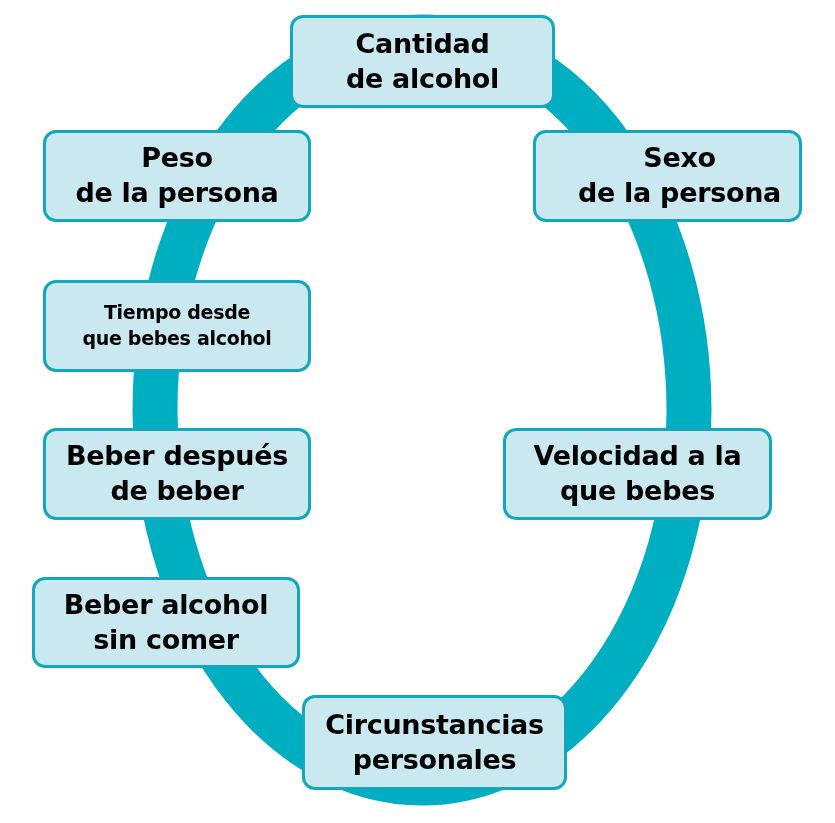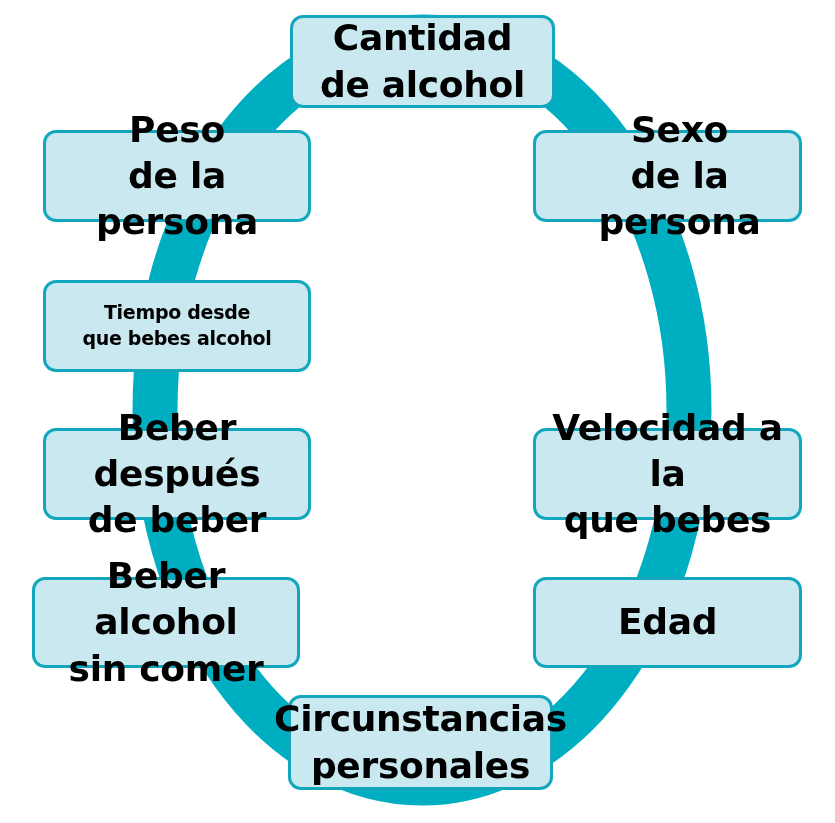--- a/index.html
+++ b/index.html
@@ -30,35 +30,35 @@
     border-radius: 13px;
     display: flex;
     align-items: center;
     justify-content: center;
     text-align: center;
   }
   .node .label {
     white-space: pre-line;
     font-weight: bold;
     color: var(--color-text, #000000);
-    font-size: 36px;
+    font-size: 27px;
     line-height: 1.28;
     letter-spacing: -0.3px;
   }
   .node.small .label {
     font-size: 19px;
     line-height: 1.35;
   }
   
   .n0 { left: 290px; top: 15px;  width: 265px; height: 93px; }  
   .n1 { left: 533px; top: 130px; width: 269px; height: 92px; padding-left: 24px; }  
   .n2 { left: 533px; top: 280px; width: 269px; height: 92px; }  
-  .n3 { left: 533px; top: 428px; width: 269px; height: 92px; }  
+  .n3 { left: 503px; top: 428px; width: 269px; height: 92px; }  
   .n4 { left: 533px; top: 577px; width: 269px; height: 91px; }  
-  .n5 { left: 288px; top: 695px; width: 265px; height: 95px; }  
+  .n5 { left: 302px; top: 695px; width: 265px; height: 95px; }  
   .n6 { left: 32px;  top: 577px; width: 268px; height: 91px; }  
   .n7 { left: 43px;  top: 428px; width: 268px; height: 92px; }  
   .n8 { left: 43px;  top: 280px; width: 268px; height: 92px; }  
   .n9 { left: 43px;  top: 130px; width: 268px; height: 92px; }  
 </style>
 </head>
 <body>
 
 <div class="canvas">
 
@@ -75,23 +75,20 @@
     <div class="label">Sexo
 de la persona</div>
   </div>
 
 
   <div class="node n3">
     <div class="label">Velocidad a la
 que bebes</div>
   </div>
 
-  <div class="node n4">
-    <div class="label">Edad</div>
-  </div>
 
   <div class="node n5">
     <div class="label">Circunstancias
 personales</div>
   </div>
 
   <div class="node n6">
     <div class="label">Beber alcohol
 sin comer</div>
   </div>

